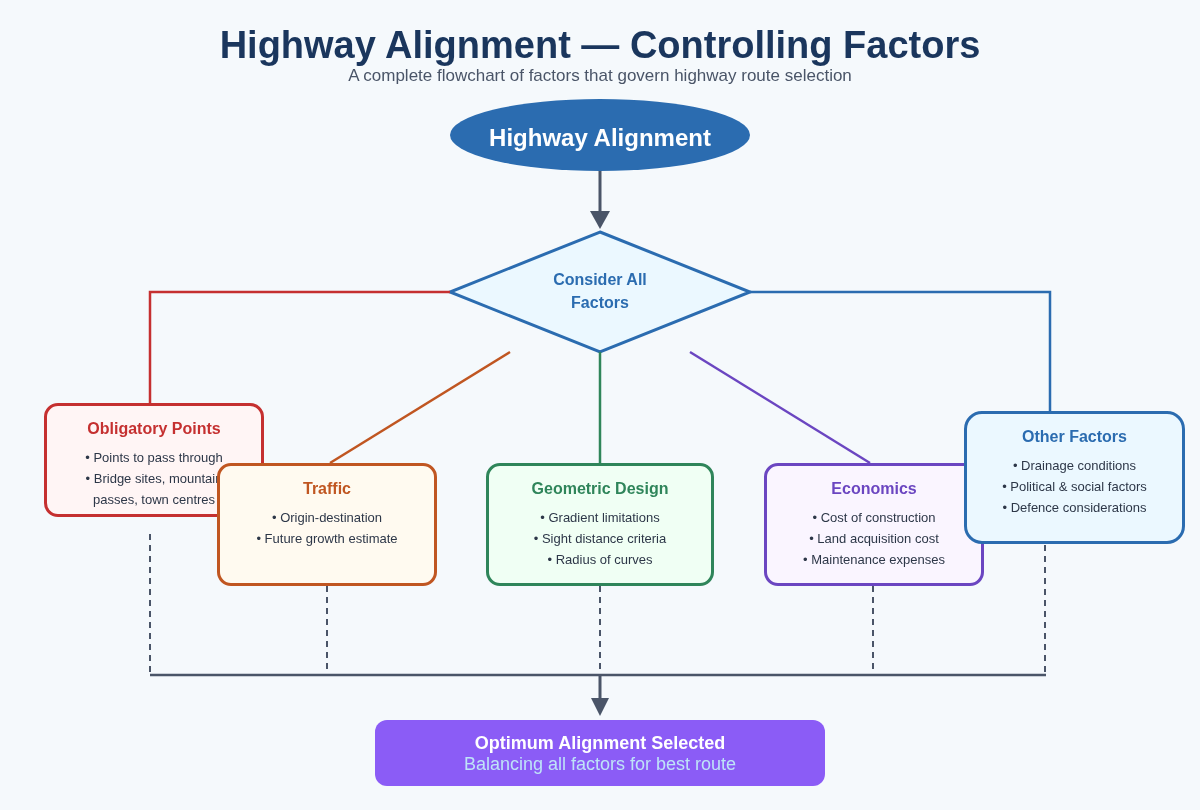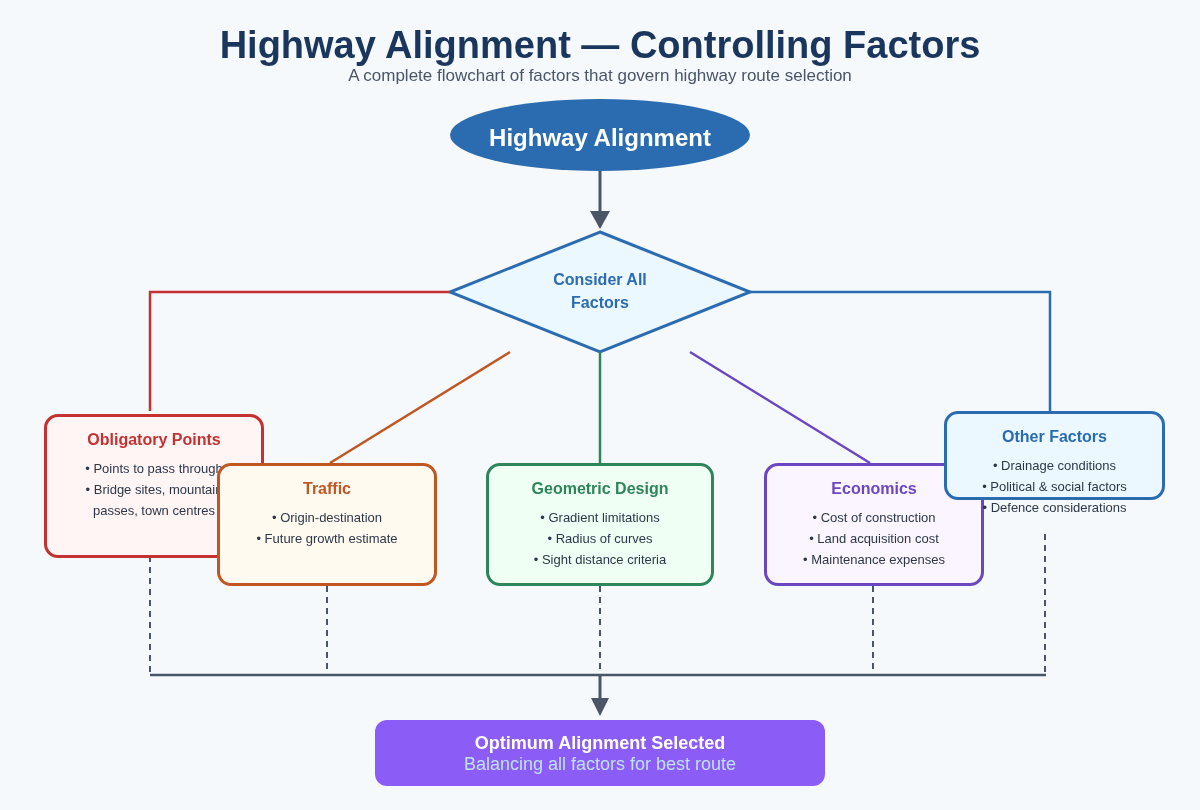--- a/index.html
+++ b/index.html
@@ -19,29 +19,29 @@
       font-size: 17px; color: #4a5568;
     }
     .box {
       position: absolute; box-sizing: border-box;
       border: 3px solid; border-radius: 14px;
       text-align: center;
     }
     .box .head { font-size: 16px; font-weight: bold; margin-top: 14px; }
     .box ul { list-style: none; padding: 0; margin: 9px 0 0 0; }
     .box li { font-size: 13px; color: #2d3748; line-height: 21px; white-space: nowrap; }
-    .red    { left: 44px;  top: 414px; width: 220px; height: 144px; border-color: #c53030; background: #fff5f5; }
+    .red    { left: 44px;  top: 403px; width: 220px; height: 114px; border-color: #c53030; background: #fff5f5; }
     .red .head { color: #c53030; }
     .orange { left: 217px; top: 463px; width: 220px; height: 123px; border-color: #c05621; background: #fffaf0; }
     .orange .head { color: #c05621; }
     .green  { left: 486px; top: 463px; width: 228px; height: 123px; border-color: #2f855a; background: #f0fff4; }
     .green .head { color: #2f855a; }
     .purple { left: 764px; top: 463px; width: 220px; height: 123px; border-color: #6b46c1; background: #faf5ff; }
     .purple .head { color: #6b46c1; }
-    .blue   { left: 944px; top: 411px; width: 221px; height: 89px; border-color: #2b6cb0; background: #ebf8ff; }
+    .blue   { left: 964px; top: 411px; width: 221px; height: 133px; border-color: #2b6cb0; background: #ebf8ff; border-radius: 18px; }
     .blue .head { color: #2b6cb0; }
     .ellipse-label {
       position: absolute; left: 450px; top: 124px; width: 300px; text-align: center;
       font-size: 24px; font-weight: bold; color: #ffffff;
     }
     .diamond-label {
       position: absolute; left: 500px; top: 268px; width: 200px; text-align: center;
       font-size: 16px; font-weight: bold; color: #2b6cb0; line-height: 23px;
     }
     .result {
@@ -122,22 +122,22 @@
   <ul>
     <li>• Origin-destination</li>
     <li>• Future growth estimate</li>
   </ul>
 </div>
 
 <div class="box green">
   <div class="head">Geometric Design</div>
   <ul>
     <li>• Gradient limitations</li>
+    <li>• Sight distance criteria</li>
     <li>• Radius of curves</li>
-    <li>• Sight distance criteria</li>
   </ul>
 </div>
 
 <div class="box purple">
   <div class="head">Economics</div>
   <ul>
     <li>• Cost of construction</li>
     <li>• Land acquisition cost</li>
     <li>• Maintenance expenses</li>
   </ul>

